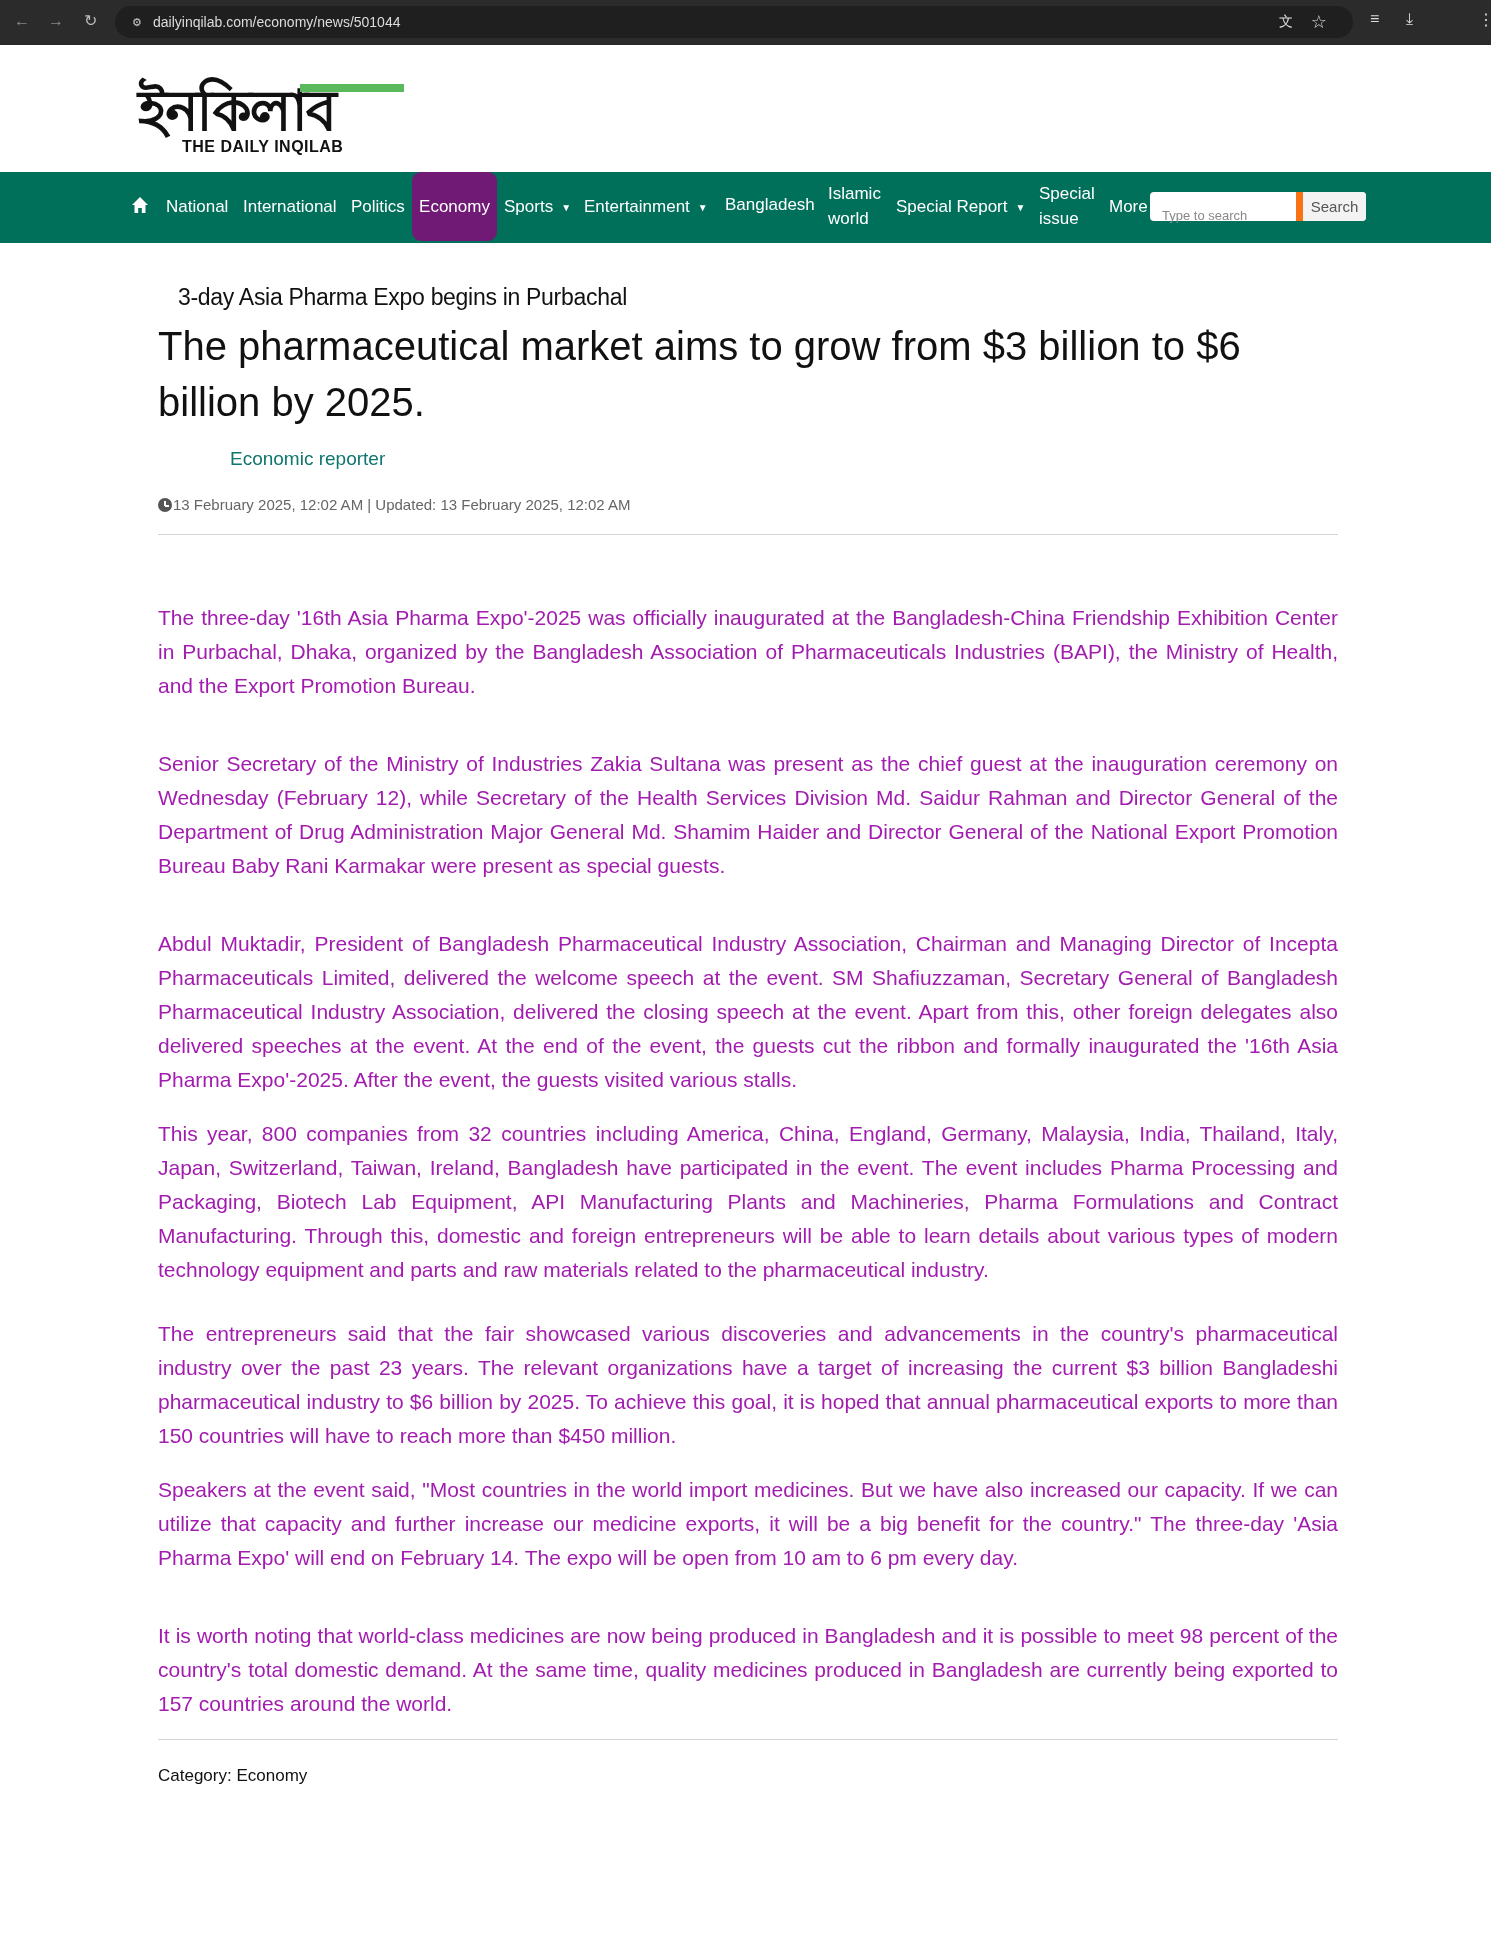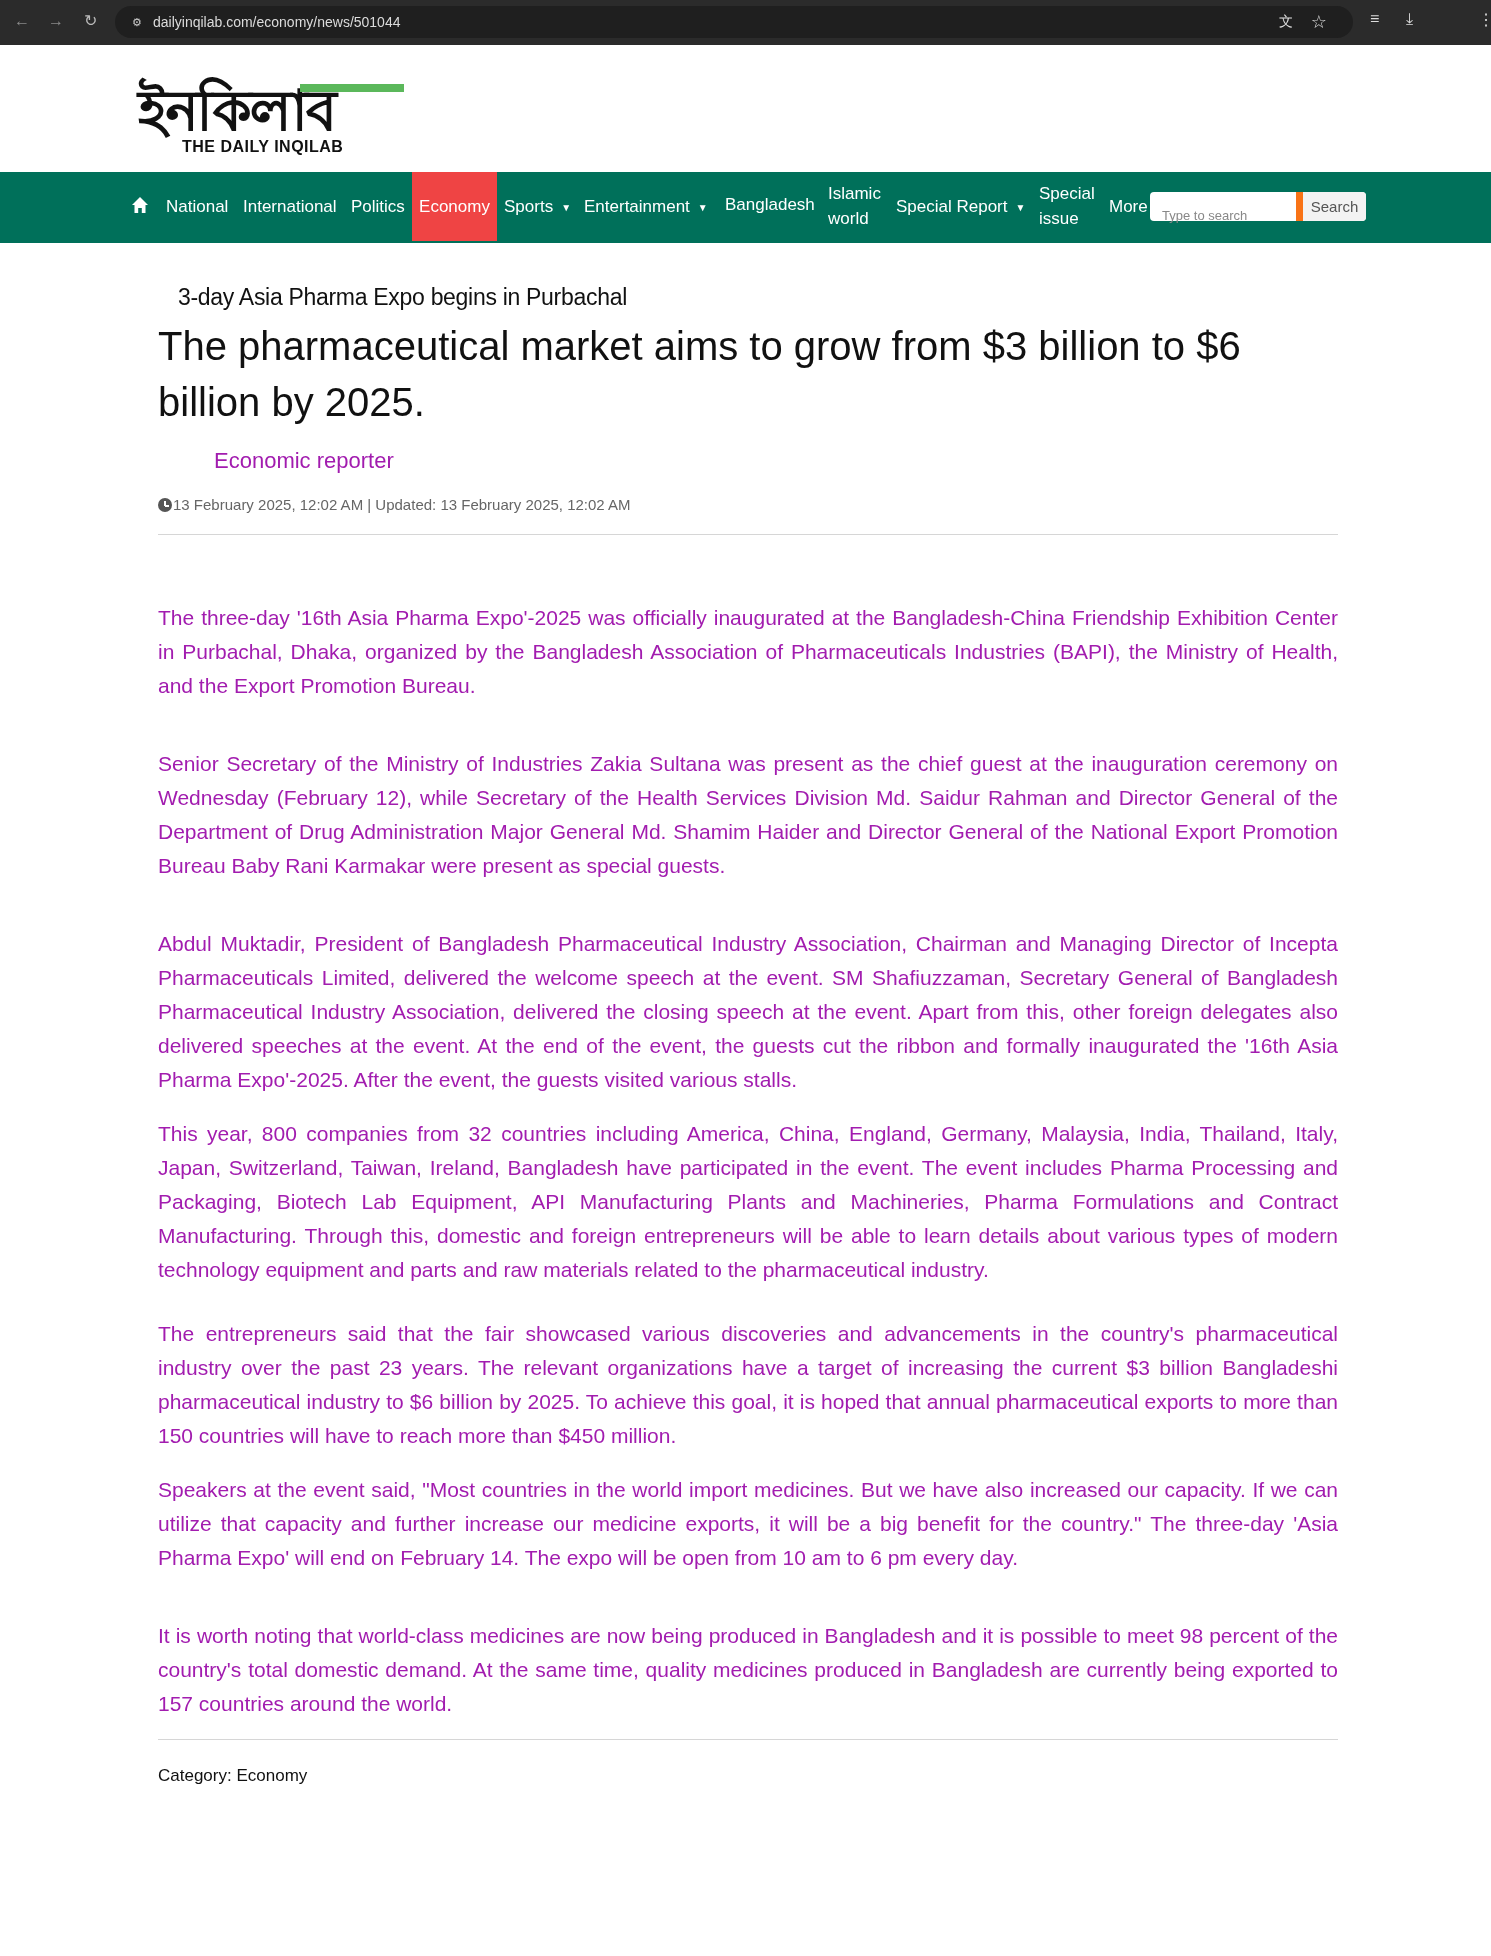--- a/index.html
+++ b/index.html
@@ -12,29 +12,29 @@
   .omnibox .tr-ic{position:absolute;right:60px;top:7px;font-size:14px;color:#ddd;}
   .omnibox .star-ic{position:absolute;right:26px;top:5px;font-size:18px;color:#ddd;}
   .chrome .rt-ic{position:absolute;top:10px;color:#ddd;font-size:16px;}
   .logo{position:absolute;left:138px;top:84px;width:268px;height:74px;}
   .logo .bn{position:absolute;left:0;top:0;font-family:"DejaVu Sans",sans-serif;font-weight:bold;font-size:56px;line-height:54px;color:#111;letter-spacing:-2px;}
   .logo .tag{position:absolute;left:162px;top:0;width:104px;height:8px;background:#5bb85b;}
   .logo .en{position:absolute;left:44px;top:54px;font-weight:bold;font-size:16px;letter-spacing:0.5px;color:#111;}
   .navbar{position:absolute;left:0;top:172px;width:1491px;height:71px;background:#00705a;padding-left:32px;}
   .navbar .home-ic{position:absolute;left:131px;top:24px;width:18px;height:18px;}
   .nav-item{position:absolute;color:#fff;font-size:17px;line-height:25px;white-space:nowrap;}
-  .nav-item.active{background:#ef4444;}
+  .nav-item.active{background:#701a75;border-radius:9px;}
   .nav-item .caret{display:inline-block;margin-left:8px;font-size:10px;vertical-align:middle;}
   .search-box{position:absolute;left:1150px;top:192px;width:216px;height:29px;background:#fff;border-radius:4px;}
   .search-box input{position:absolute;left:0;top:0;width:150px;height:46px;border:none;background:transparent;padding:0 0 14px 12px;font-family:"Liberation Sans",sans-serif;font-size:13px;color:#555;outline:none;}
   .search-box input::placeholder{color:#888;}
   .search-box .sbtn{position:absolute;right:0;top:0;width:63px;height:29px;background:#f3f3f3;border-left:7px solid #f97316;border-radius:0 4px 4px 0;font-size:15px;color:#555;line-height:29px;text-align:center;}
   .kicker{position:absolute;left:158px;top:284px;font-size:23px;color:#111;letter-spacing:-0.3px;margin-left:20px;}
   .headline{position:absolute;left:158px;top:318px;width:1180px;font-size:40px;line-height:56px;color:#111;font-weight:normal;margin:0;}
-  .reporter{position:absolute;left:214px;top:448px;font-size:22px;color:#a21caf;}
+  .reporter{position:absolute;left:230px;top:448px;font-size:19px;color:#0f766e;}
   .meta{position:absolute;left:158px;top:496px;font-size:15px;color:#666;}
   .meta .clock-ic{display:inline-block;width:14px;height:14px;border-radius:50%;background:#555;vertical-align:-2px;margin-right:1px;position:relative;}
   .meta .clock-ic:after{content:"";position:absolute;left:6px;top:3px;width:2px;height:5px;background:#fff;}
   .meta .clock-ic:before{content:"";position:absolute;left:7px;top:7px;width:4px;height:2px;background:#fff;}
   .hr{position:absolute;left:158px;width:1180px;height:1px;background:#d6d6d6;}
   .article{position:absolute;left:158px;top:601px;width:1180px;}
   .article p{margin:0;font-size:21px;line-height:34px;text-align:justify;color:#a21caf;}
   .category{position:absolute;left:158px;top:1766px;font-size:17px;color:#111;}
 </style>
 </head>

